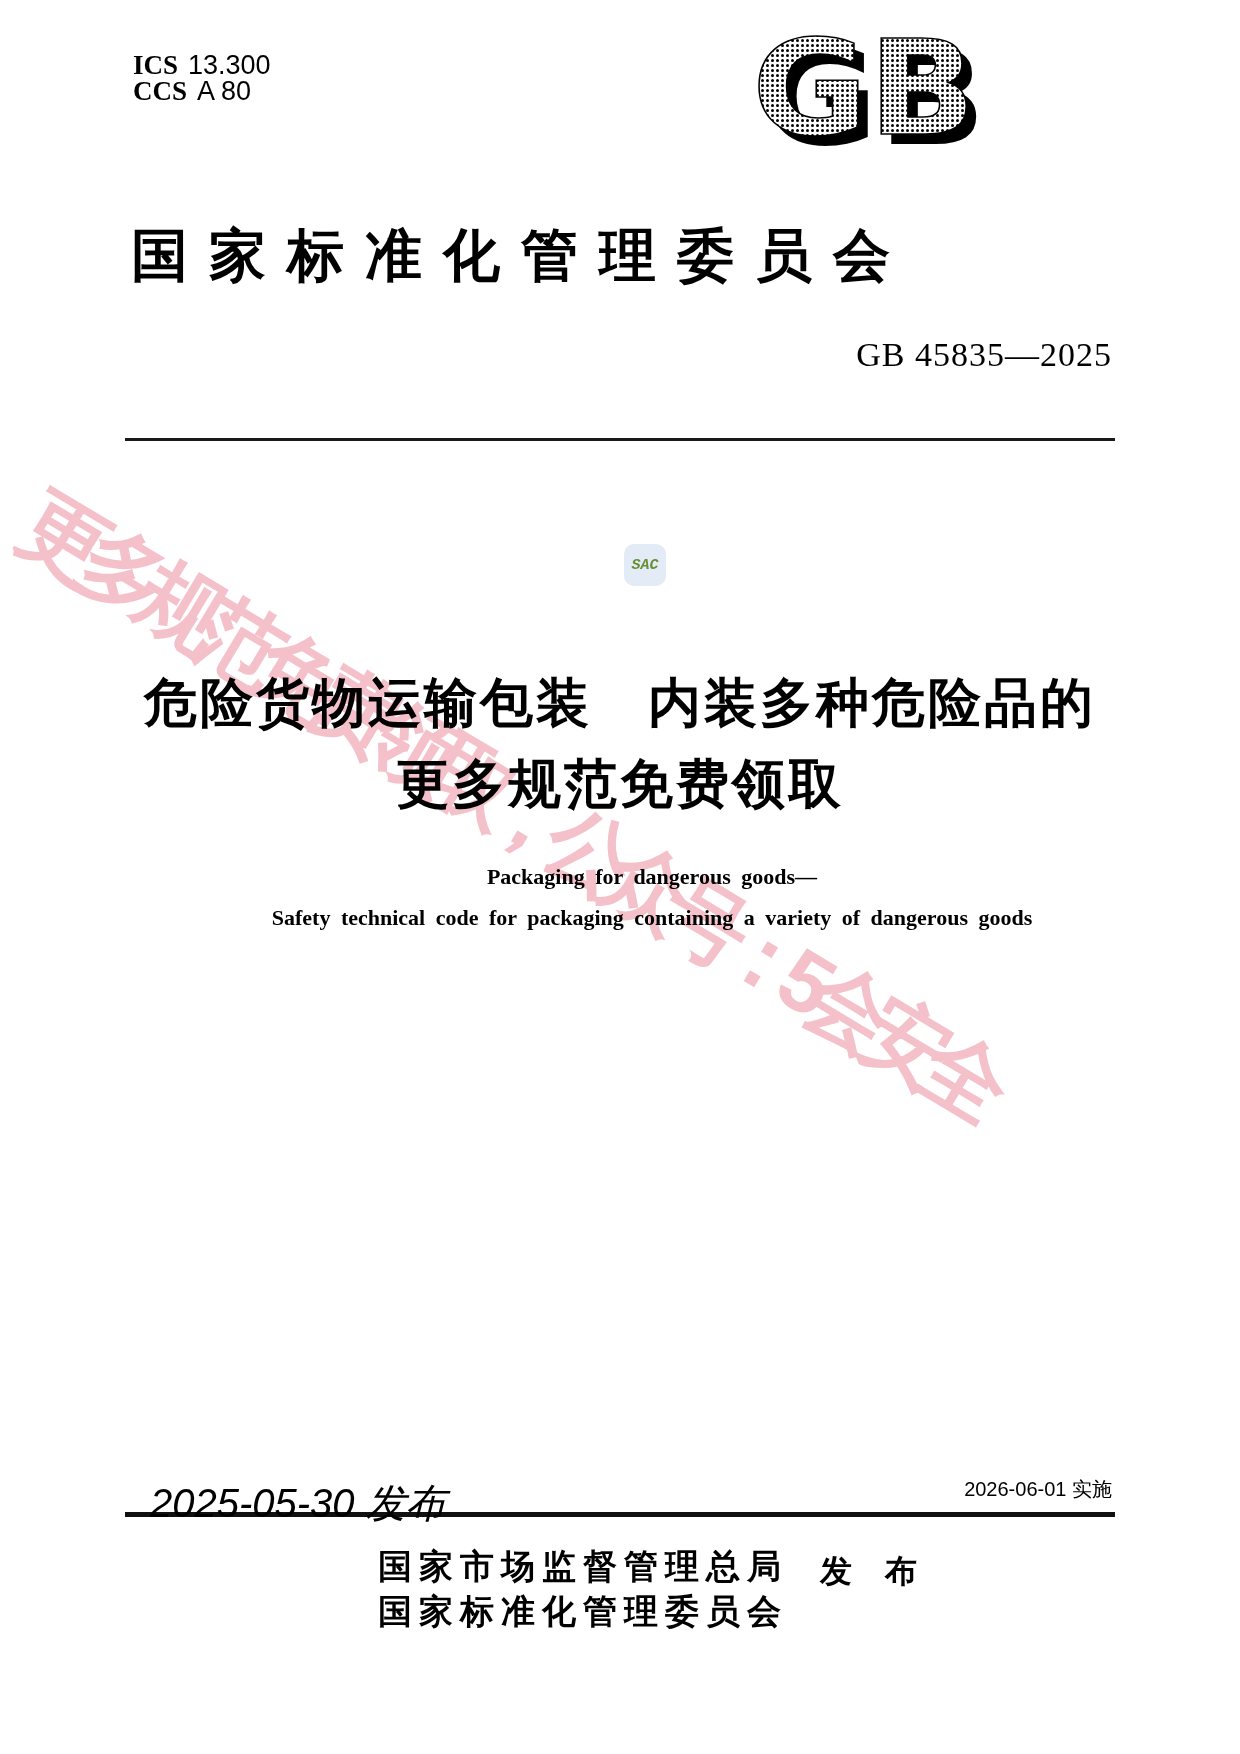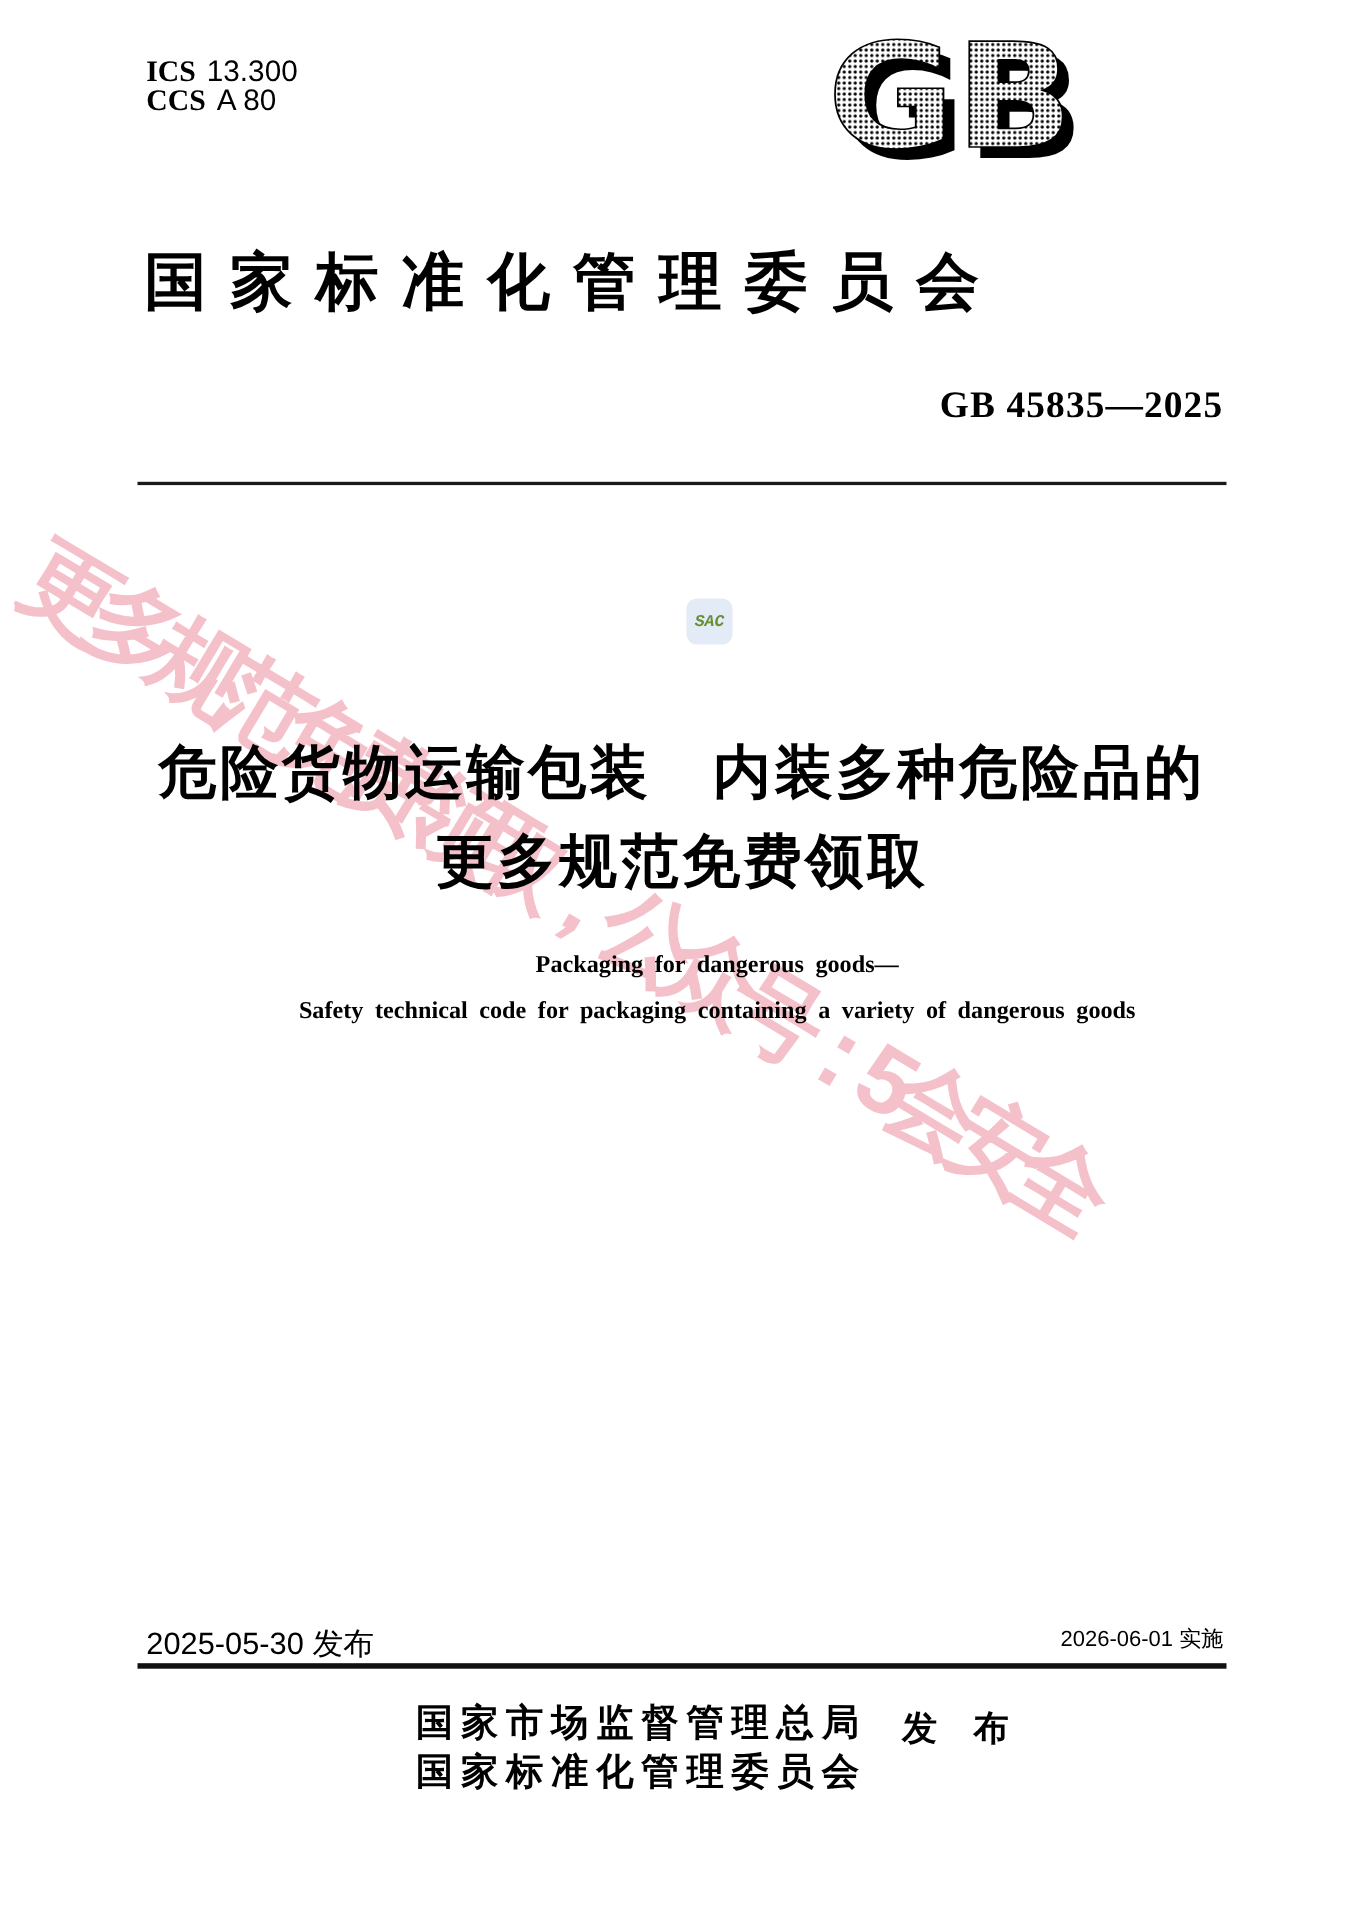--- a/index.html
+++ b/index.html
@@ -27,21 +27,21 @@
     font-family:"Liberation Serif",serif;
     font-weight:700;
     font-size:57px;
     letter-spacing:21px;
     white-space:nowrap;
   }
 
   .std-number{
     top:336px;right:128px;
     font-family:"Liberation Serif",serif;
-    font-weight:700;font-size:34px;letter-spacing:1px;margin-top:14px;
+    font-weight:400;font-size:34px;letter-spacing:1px;
   }
 
   .rule-thin{left:125px;top:438px;width:990px;height:3px;background:#1a1a1a;}
 
   .title-zh{
     left:0;top:662px;width:1240px;text-align:center;
     font-family:"Liberation Sans",sans-serif;
     font-weight:700;font-size:53px;line-height:81px;letter-spacing:3px;
     z-index:2;
   }
@@ -71,21 +71,21 @@
     transform:rotate(31deg);
     transform-origin:0 0;
     font-family:"Liberation Sans",sans-serif;
     font-weight:700;font-size:86px;letter-spacing:-18px;
     color:#f2b2be;opacity:.8;
     white-space:nowrap;
     z-index:1;
   }
 
   
-  .date-issue{left:133px;top:1476px;font-family:"Liberation Sans",sans-serif;font-weight:500;font-size:28px;z-index:2;}
+  .date-issue{left:150px;top:1476px;font-family:"Liberation Sans",sans-serif;font-weight:500;font-size:40px;z-index:2;font-style:italic;}
   .date-impl{right:128px;top:1476px;font-family:"Liberation Sans",sans-serif;font-weight:500;font-size:20px;z-index:2;}
 
   .rule-thick{left:125px;top:1512px;width:990px;height:5px;background:#111;}
 
   
   .issuer-group{
     left:378px;top:1544px;
     display:flex;gap:32px;z-index:2;
   }
   .issuer-lines{

